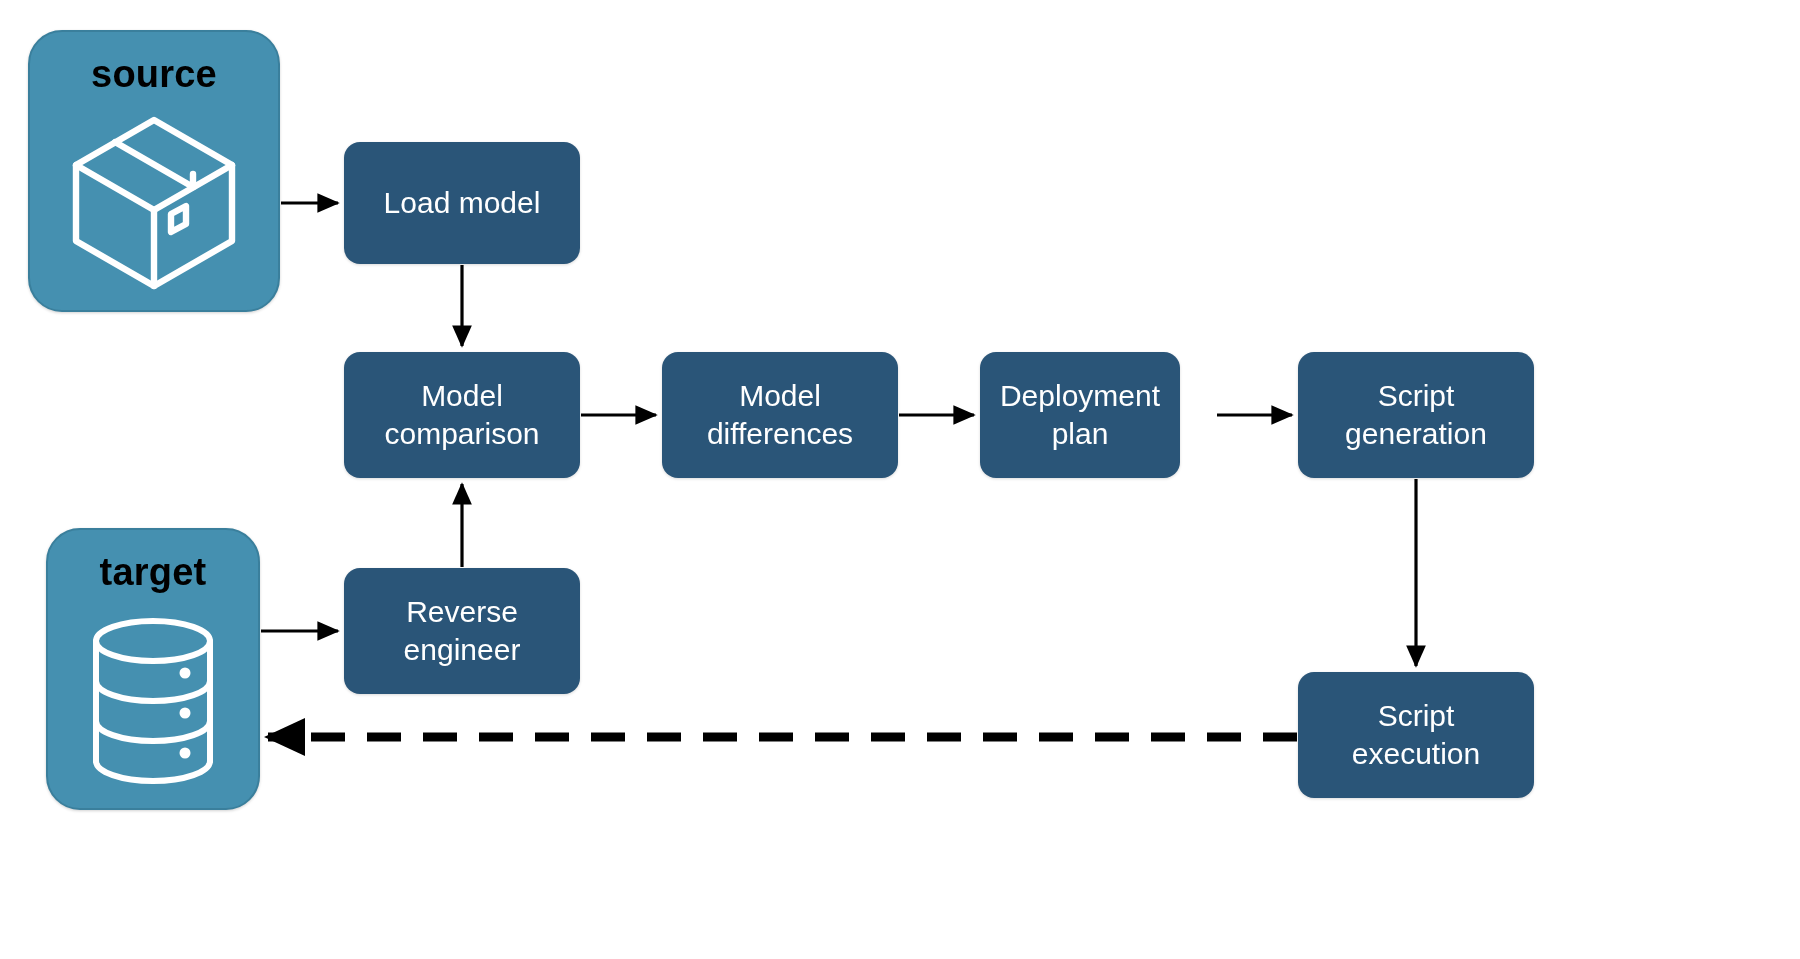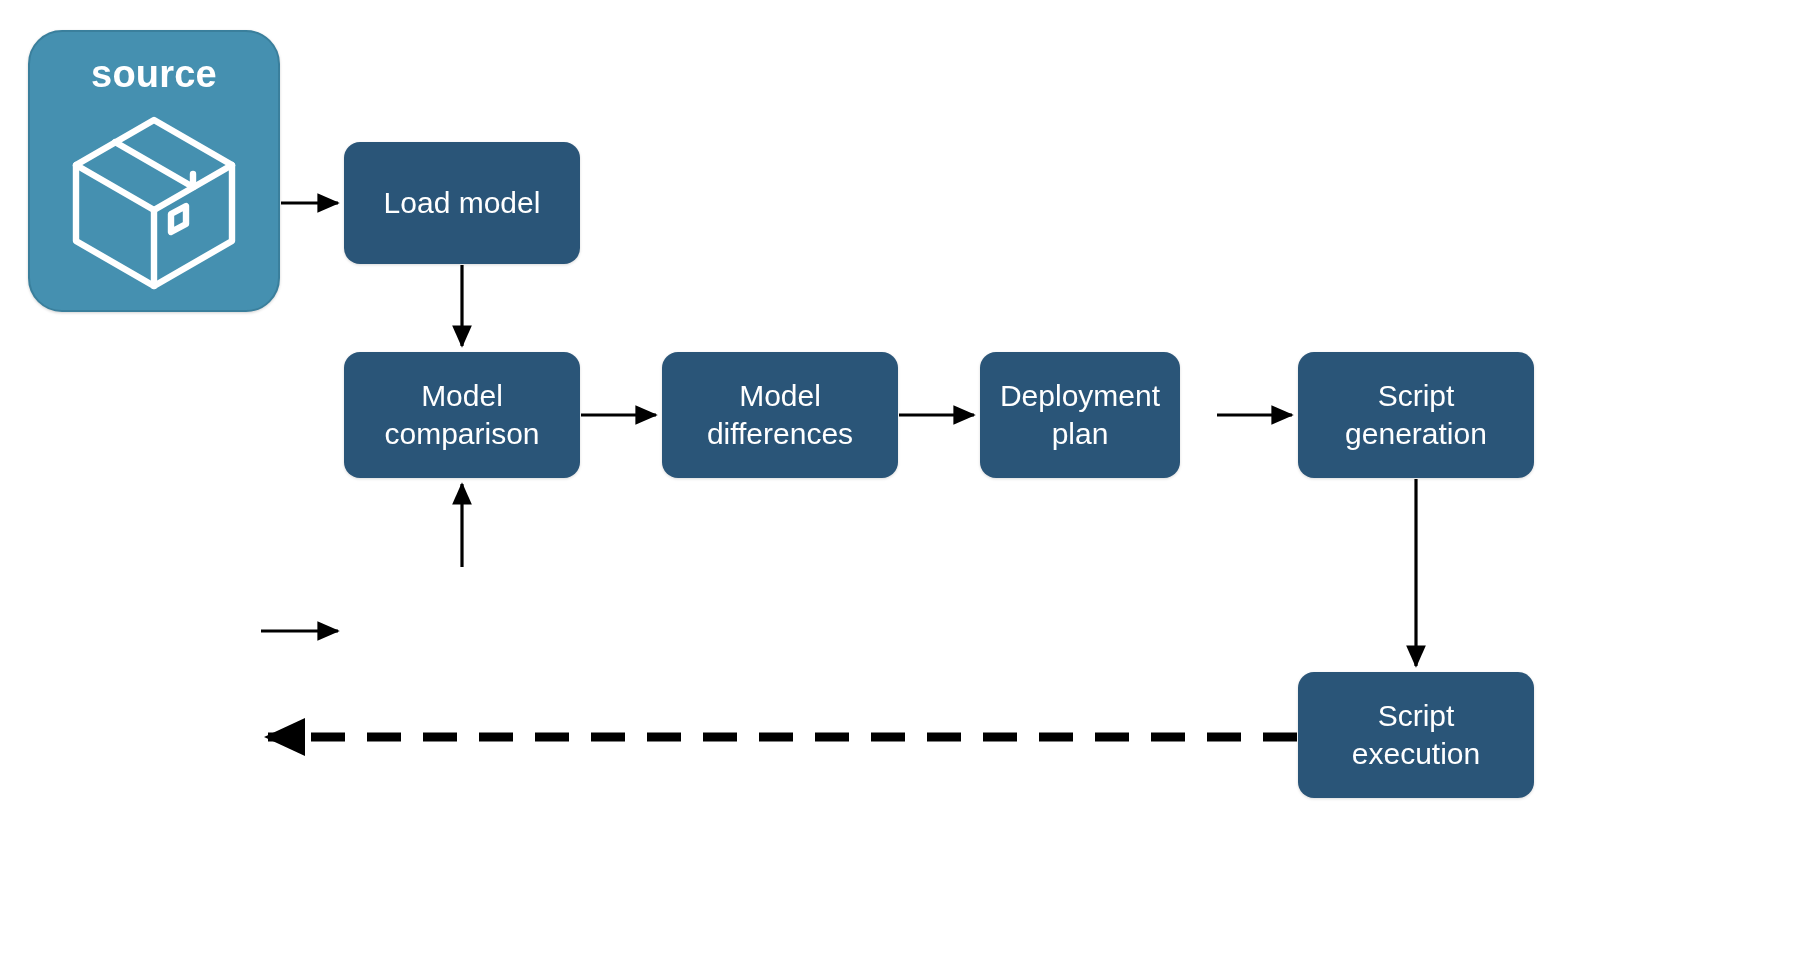--- a/index.html
+++ b/index.html
@@ -32,21 +32,21 @@
     background: #4590b0;
     border: 2px solid #3a7f9c;
     border-radius: 34px;
     box-sizing: border-box;
     display: flex;
     flex-direction: column;
     align-items: center;
     box-shadow: 0 1px 3px rgba(0,0,0,0.18);
   }
   .endpoint-title {
-    color: #ffffff;
+    color: #000000;
     font-weight: bold;
     font-size: 38px;
     letter-spacing: 0.2px;
     margin-top: 22px;
     line-height: 1.1;
     user-select: none;
   }
   .endpoint-icon {
     flex: 1;
     display: flex;
@@ -116,20 +116,36 @@
         <path d="M86 6 L164 51 L164 127 L86 172 L8 127 L8 51 Z"></path>
         <path d="M8 51 L86 96 L164 51"></path>
         <path d="M86 96 L86 172"></path>
         <path d="M47 28 L125 73"></path>
         <path d="M125 73 L125 60"></path>
         <path d="M103 100 L118 92 L118 110 L103 118 Z"></path>
       </svg>
     </div>
   </div>
 
+  <div class="endpoint-node" style="left:46px; top:528px; width:214px; height:282px;">
+    <div class="endpoint-title">target</div>
+    <div class="endpoint-icon">
+      <svg width="130" height="172" viewBox="0 0 130 172" fill="none" stroke="#ffffff" stroke-width="6" stroke-linejoin="round" stroke-linecap="round">
+        <ellipse cx="65" cy="26" rx="57" ry="20"></ellipse>
+        <path d="M8 26 L8 146"></path>
+        <path d="M122 26 L122 146"></path>
+        <path d="M8 146 A57 20 0 0 0 122 146"></path>
+        <path d="M8 66 A57 20 0 0 0 122 66"></path>
+        <path d="M8 106 A57 20 0 0 0 122 106"></path>
+        <circle cx="97" cy="58" r="5.5" fill="#ffffff" stroke="none"></circle>
+        <circle cx="97" cy="98" r="5.5" fill="#ffffff" stroke="none"></circle>
+        <circle cx="97" cy="138" r="5.5" fill="#ffffff" stroke="none"></circle>
+      </svg>
+    </div>
+  </div>
 
   <div class="process-node" style="left:344px; top:142px; width:236px; height:122px;">
     <span class="process-label">Load model</span>
   </div>
 
   <div class="process-node" style="left:344px; top:352px; width:236px; height:126px;">
     <span class="process-label">Model
 comparison</span>
   </div>
 
@@ -141,19 +157,23 @@
   <div class="process-node" style="left:980px; top:352px; width:200px; height:126px;">
     <span class="process-label">Deployment
 plan</span>
   </div>
 
   <div class="process-node" style="left:1298px; top:352px; width:236px; height:126px;">
     <span class="process-label">Script
 generation</span>
   </div>
 
+  <div class="process-node" style="left:344px; top:568px; width:236px; height:126px;">
+    <span class="process-label">Reverse
+engineer</span>
+  </div>
 
   <div class="process-node" style="left:1298px; top:672px; width:236px; height:126px;">
     <span class="process-label">Script
 execution</span>
   </div>
 
 </div>
 
 </body></html>

